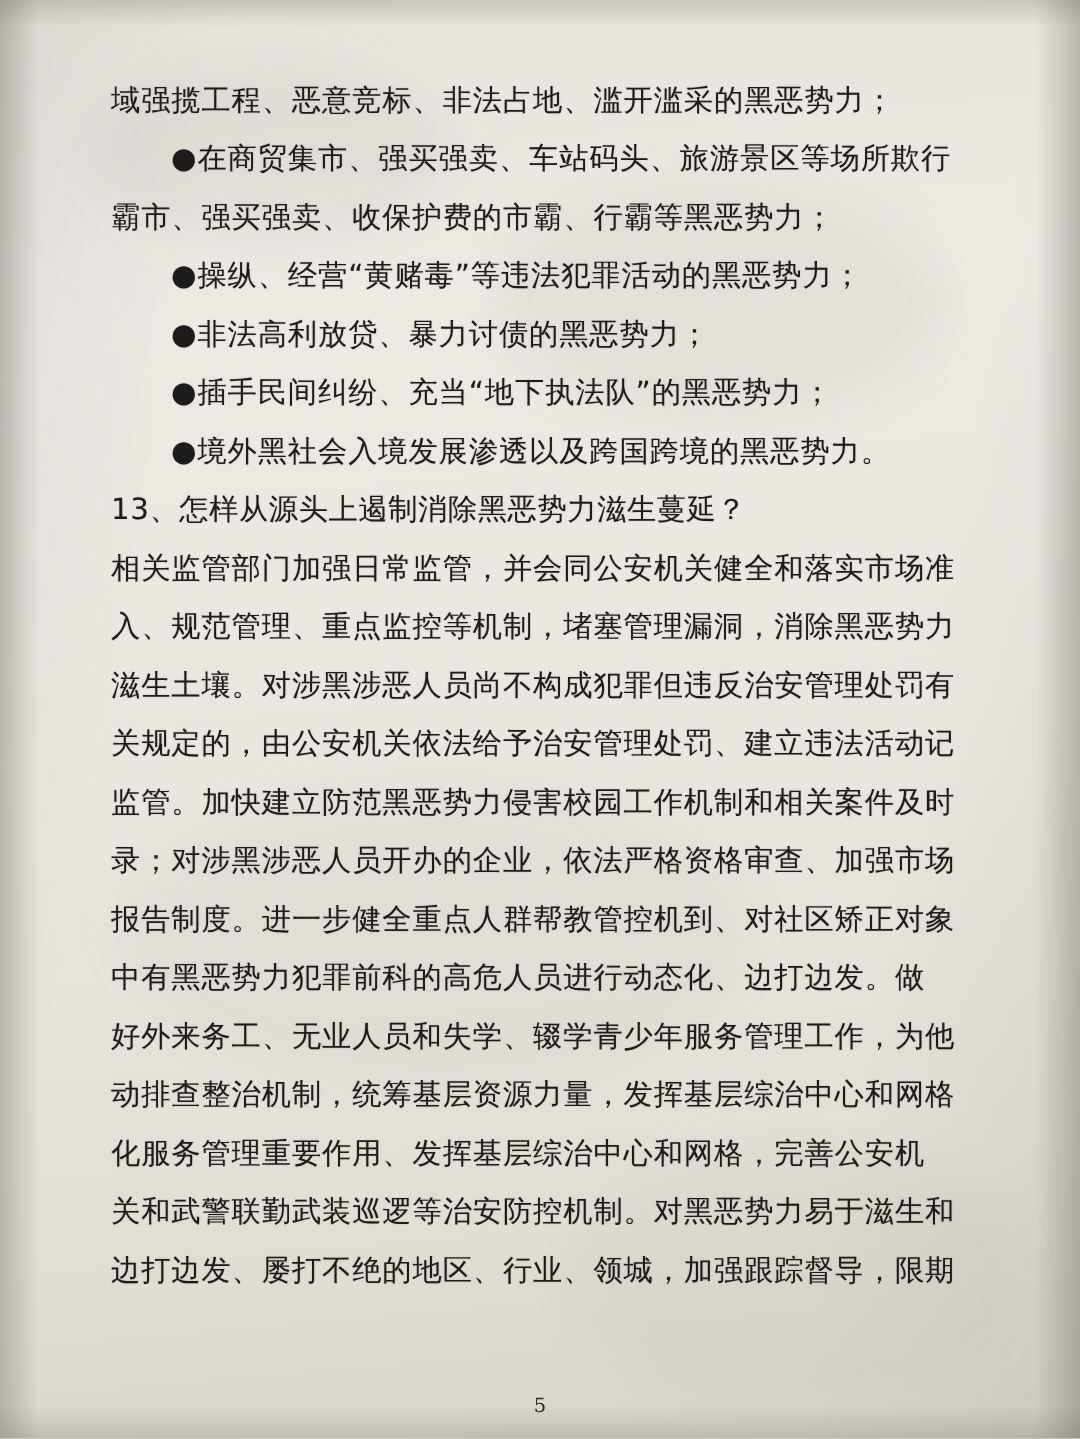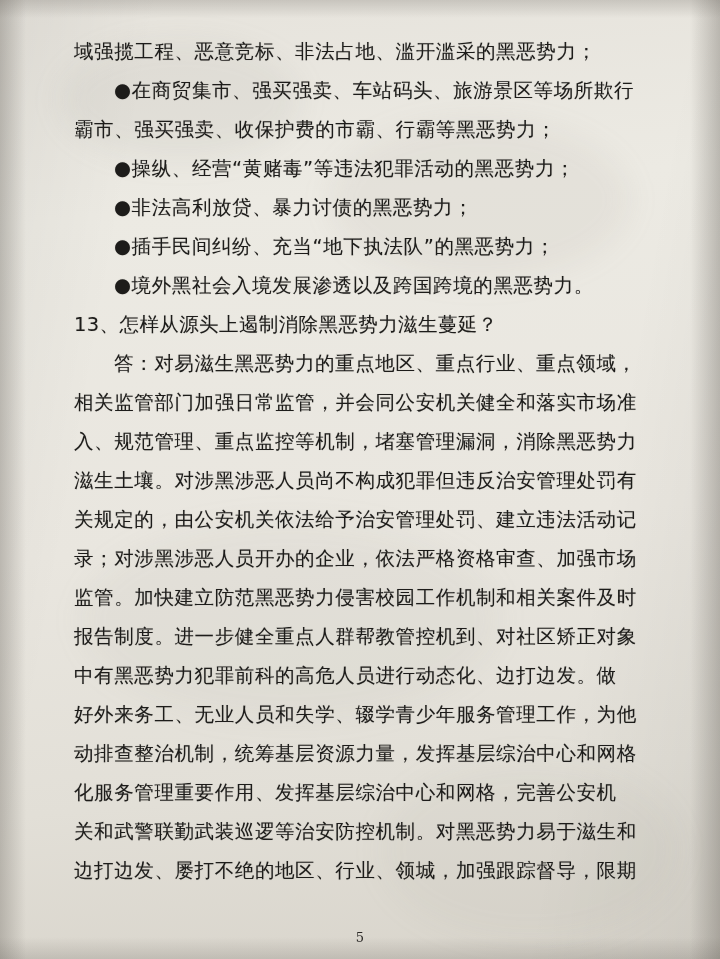--- a/index.html
+++ b/index.html
@@ -51,21 +51,21 @@
   }
   .edge-bottom {
     position: absolute; left: 0; bottom: 0; width: 720px; height: 22px;
     background: linear-gradient(to top, rgba(90,85,78,0.20), rgba(255,255,255,0));
     pointer-events: none;
   }
 
   .content {
     position: absolute;
     left: 74px;
-    top: 32px;
+    top: 47px;
     width: 572px;
   }
   .line {
     font-family: "DejaVu Sans", sans-serif;
     font-size: 19.5px;
     line-height: 39px;
     color: #1d1c1a;
     letter-spacing: 0.6px;
     white-space: pre;
     text-shadow: 0 0 1px rgba(40,38,35,0.28);
@@ -106,27 +106,26 @@
 
   <div class="content">
     <div class="line">域强揽工程、恶意竞标、非法占地、滥开滥采的黑恶势力；</div>
     <div class="line bullet">●在商贸集市、强买强卖、车站码头、旅游景区等场所欺行</div>
     <div class="line">霸市、强买强卖、收保护费的市霸、行霸等黑恶势力；</div>
     <div class="line bullet">●操纵、经营“黄赌毒”等违法犯罪活动的黑恶势力；</div>
     <div class="line bullet">●非法高利放贷、暴力讨债的黑恶势力；</div>
     <div class="line bullet">●插手民间纠纷、充当“地下执法队”的黑恶势力；</div>
     <div class="line bullet">●境外黑社会入境发展渗透以及跨国跨境的黑恶势力。</div>
     <div class="line heading">13、怎样从源头上遏制消除黑恶势力滋生蔓延？</div>
-    <div class="line indent">答：对易滋生黑恶势力的重点地区、重点行业、重点领域，</div>
     <div class="line">相关监管部门加强日常监管，并会同公安机关健全和落实市场准</div>
     <div class="line">入、规范管理、重点监控等机制，堵塞管理漏洞，消除黑恶势力</div>
     <div class="line">滋生土壤。对涉黑涉恶人员尚不构成犯罪但违反治安管理处罚有</div>
     <div class="line">关规定的，由公安机关依法给予治安管理处罚、建立违法活动记</div>
+    <div class="line">监管。加快建立防范黑恶势力侵害校园工作机制和相关案件及时</div>
     <div class="line">录；对涉黑涉恶人员开办的企业，依法严格资格审查、加强市场</div>
-    <div class="line">监管。加快建立防范黑恶势力侵害校园工作机制和相关案件及时</div>
     <div class="line">报告制度。进一步健全重点人群帮教管控机到、对社区矫正对象</div>
     <div class="line">中有黑恶势力犯罪前科的高危人员进行动态化、边打边发。做</div>
     <div class="line">好外来务工、无业人员和失学、辍学青少年服务管理工作，为他</div>
     <div class="line">动排查整治机制，统筹基层资源力量，发挥基层综治中心和网格</div>
     <div class="line">化服务管理重要作用、发挥基层综治中心和网格，完善公安机</div>
     <div class="line">关和武警联勤武装巡逻等治安防控机制。对黑恶势力易于滋生和</div>
     <div class="line">边打边发、屡打不绝的地区、行业、领城，加强跟踪督导，限期</div>
   </div>
 
   <div class="page-number">5</div>

